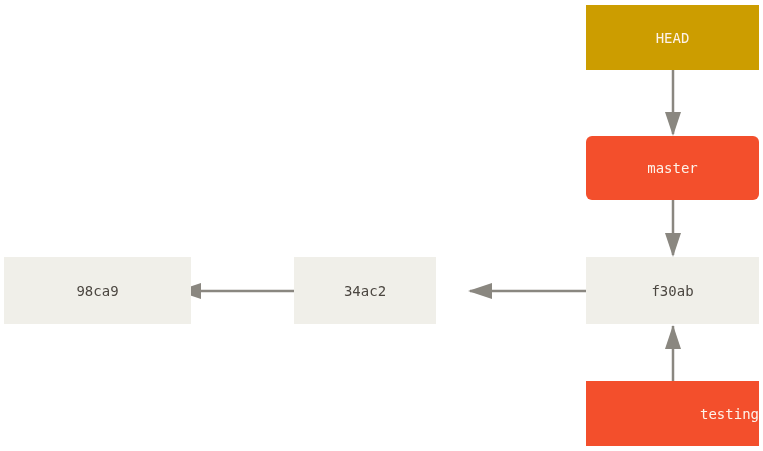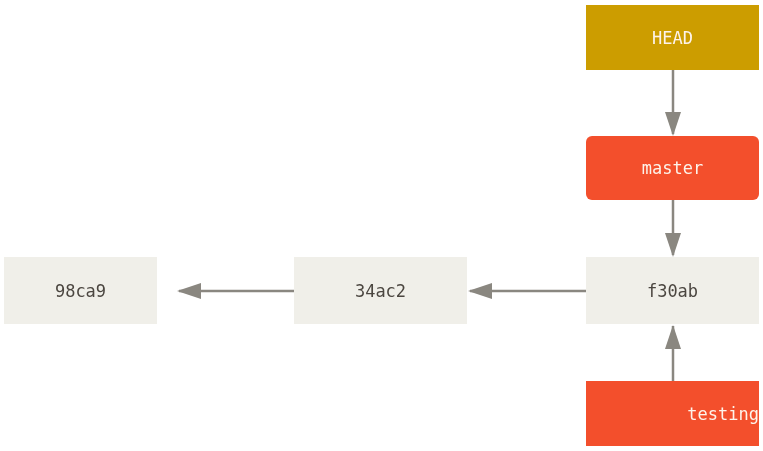--- a/index.html
+++ b/index.html
@@ -1,21 +1,21 @@
 <!DOCTYPE html>
 <html><head>
 <meta charset="utf-8">
 <style>
   html, body { margin: 0; padding: 0; background: #ffffff; }
   body { width: 763px; height: 451px; position: relative; overflow: hidden; }
   .box {
     position: absolute;
     display: flex; align-items: center; justify-content: center;
     font-family: "DejaVu Sans Mono", "Liberation Mono", monospace;
-    font-size: 17px;
+    font-size: 14px;
   }
   .commit { background: #f0efe9; color: #4b4640; }
   .branch { background: #f34f2c; color: #fdf3ea; }
   .head { background: #cc9d00; color: #fdf3ea; }
   svg.arrows { position: absolute; left: 0; top: 0; }
 </style>
 </head>
 <body>
 
 <svg class="arrows" width="763" height="451">
@@ -42,25 +42,25 @@
 </svg>
 
 <div class="box head" style="left:586px; top:5px; width:173px; height:65px;">
   <span>HEAD</span>
 </div>
 
 <div class="box branch" style="left:586px; top:136px; width:173px; height:64px;border-radius:6px;">
   <span>master</span>
 </div>
 
-<div class="box commit" style="left:4px; top:257px; width:153px; height:67px;">
+<div class="box commit" style="left:4px; top:257px; width:187px; height:67px;">
   <span>98ca9</span>
 </div>
 
-<div class="box commit" style="left:294px; top:257px; width:173px; height:67px;">
+<div class="box commit" style="left:294px; top:257px; width:142px; height:67px;">
   <span>34ac2</span>
 </div>
 
 <div class="box commit" style="left:586px; top:257px; width:173px; height:67px;">
   <span>f30ab</span>
 </div>
 
 <div class="box branch" style="left:586px; top:381px; width:173px; height:65px;justify-content:flex-end;">
   <span>testing</span>
 </div>

